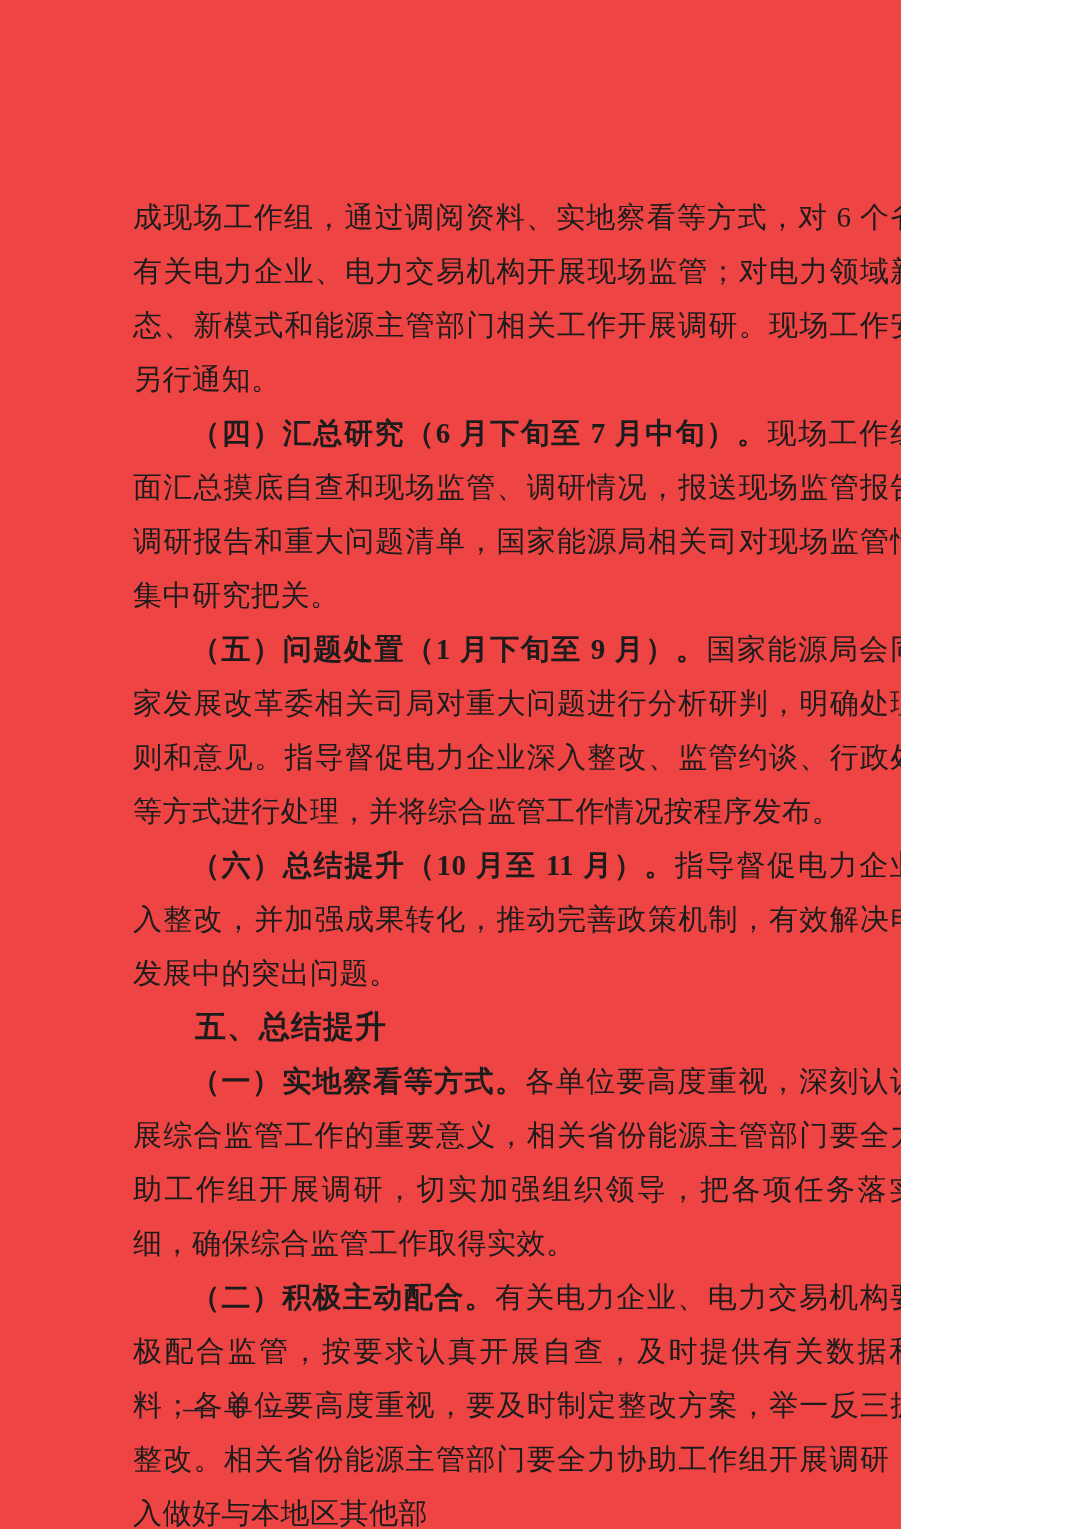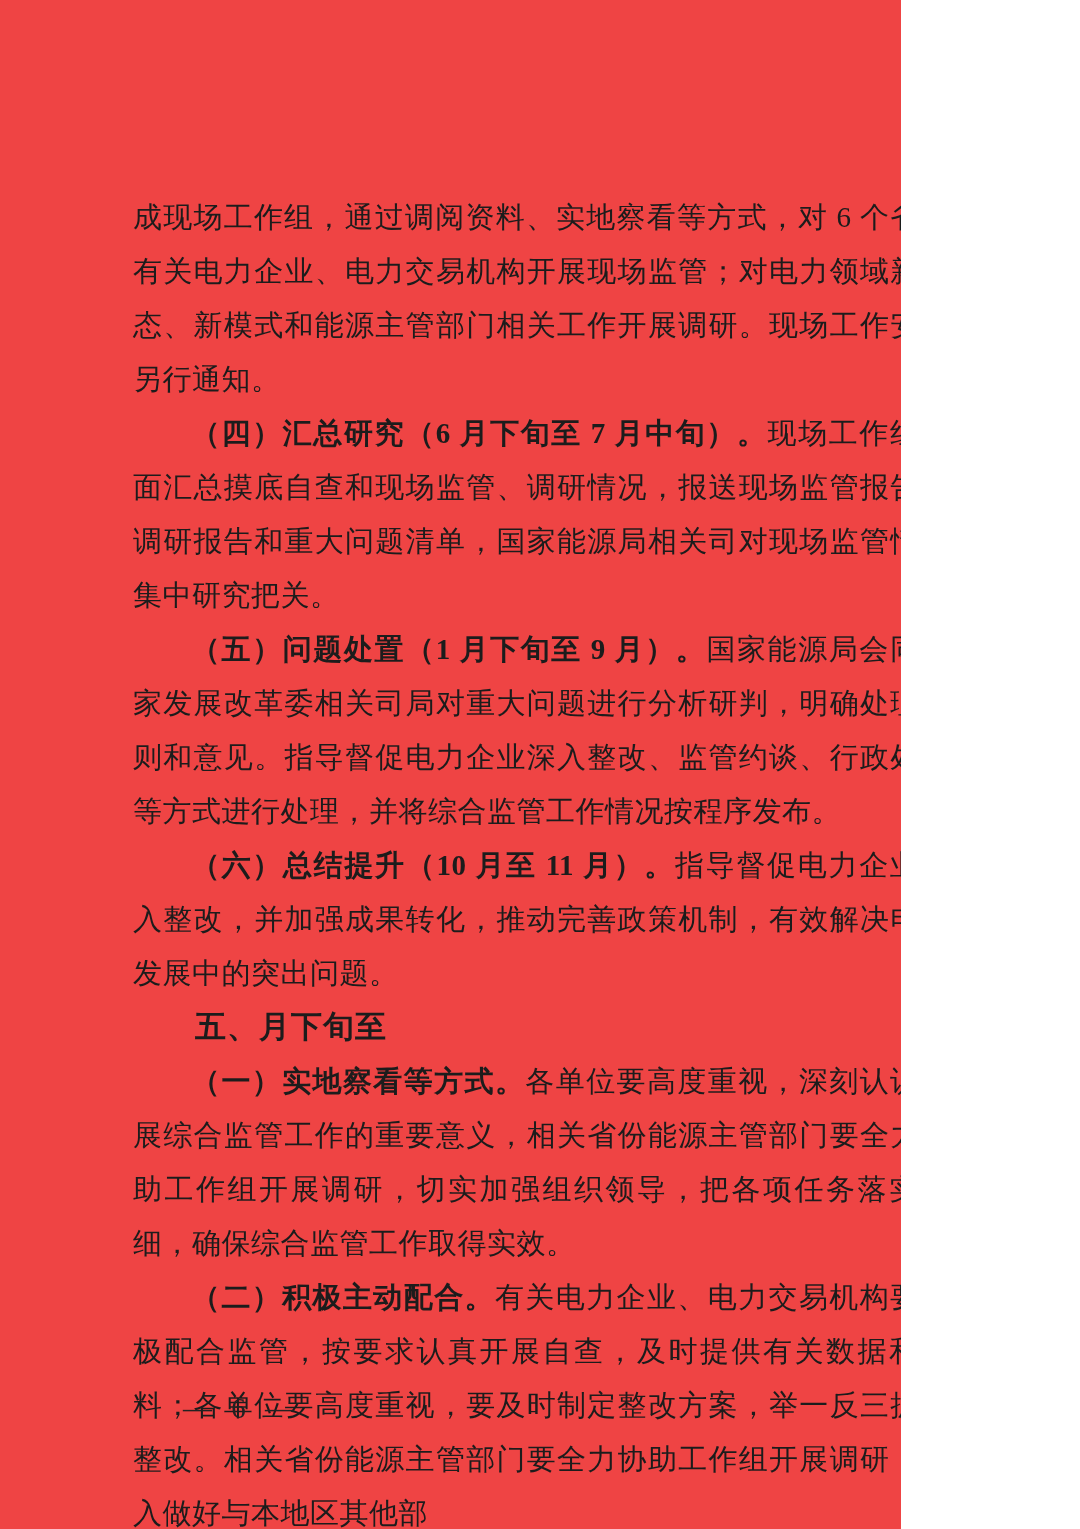--- a/index.html
+++ b/index.html
@@ -60,21 +60,21 @@
   <div class="body-text">
 
     <p class="para"><span class="lead"></span><span>成现场工作组，通过调阅资料、实地察看等方式，对 6 个省份有关电力企业、电力交易机构开展现场监管；对电力领域新业态、新模式和能源主管部门相关工作开展调研。现场工作安排另行通知。</span></p>
 
     <p class="para indent"><span class="lead">（四）汇总研究（6 月下旬至 7 月中旬）。</span><span>现场工作组全面汇总摸底自查和现场监管、调研情况，报送现场监管报告、调研报告和重大问题清单，国家能源局相关司对现场监管情况集中研究把关。</span></p>
 
     <p class="para indent"><span class="lead">（五）问题处置（1 月下旬至 9 月）。</span><span>国家能源局会同国家发展改革委相关司局对重大问题进行分析研判，明确处理原则和意见。指导督促电力企业深入整改、监管约谈、行政处罚等方式进行处理，并将综合监管工作情况按程序发布。</span></p>
 
     <p class="para indent"><span class="lead">（六）总结提升（10 月至 11 月）。</span><span>指导督促电力企业深入整改，并加强成果转化，推动完善政策机制，有效解决电力发展中的突出问题。</span></p>
 
-    <h2 class="section-heading">五、月下旬至</h2>
+    <h2 class="section-heading">五、总结提升</h2>
 
     <p class="para indent"><span class="lead">（一）实地察看等方式。</span><span>各单位要高度重视，深刻认识开展综合监管工作的重要意义，相关省份能源主管部门要全力协助工作组开展调研，切实加强组织领导，把各项任务落实落细，确保综合监管工作取得实效。</span></p>
 
     <p class="para indent"><span class="lead">（二）积极主动配合。</span><span>有关电力企业、电力交易机构要积极配合监管，按要求认真开展自查，及时提供有关数据和资料；各单位要高度重视，要及时制定整改方案，举一反三抓好整改。相关省份能源主管部门要全力协助工作组开展调研，深入做好与本地区其他部</span></p>
 
   </div>
 
   <div class="page-footer">— 6 —</div>
 </div>
 

